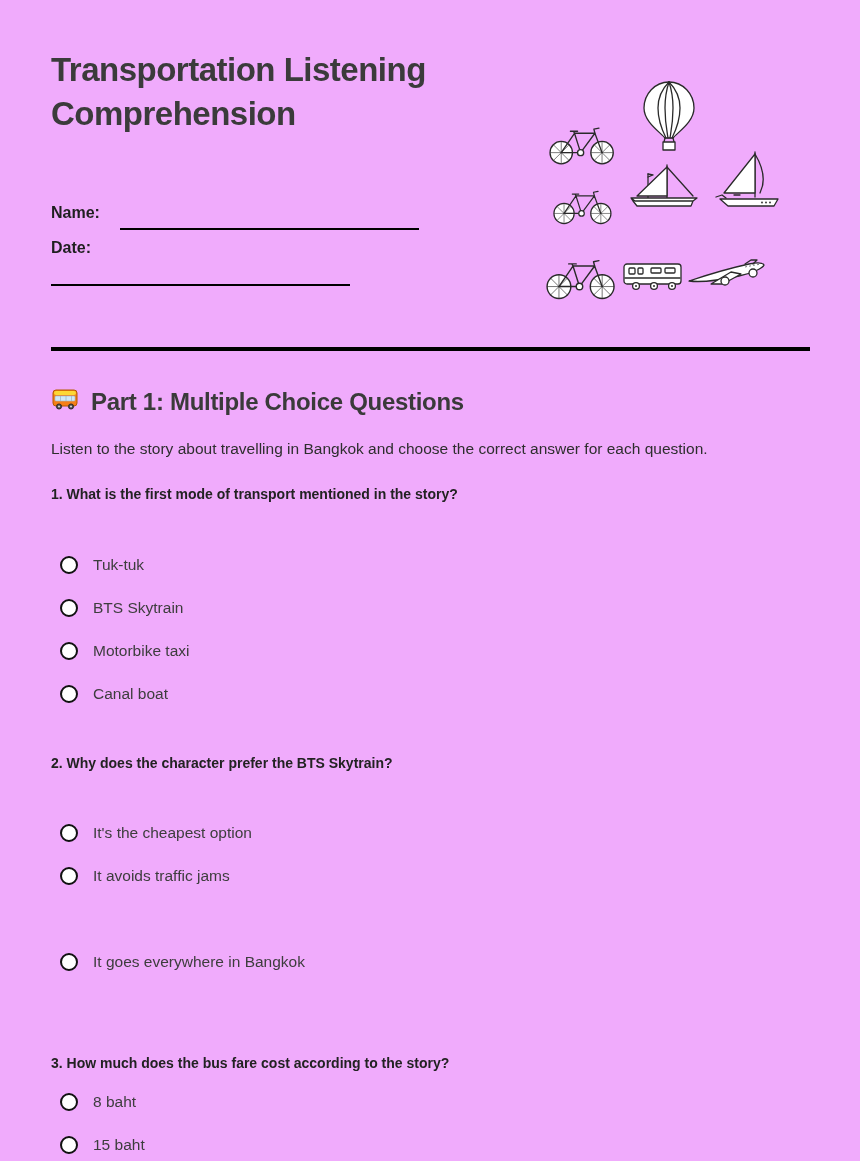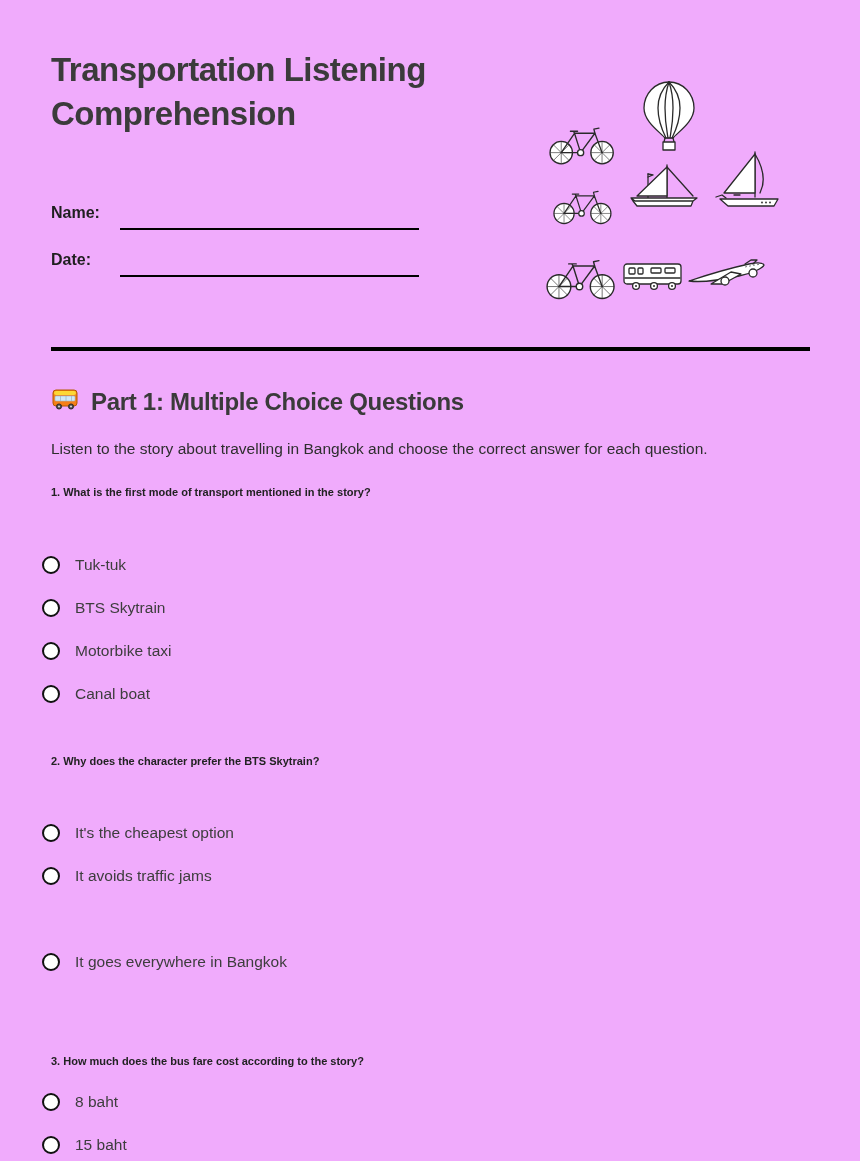--- a/index.html
+++ b/index.html
@@ -11,21 +11,21 @@
     font-family:"Liberation Sans", sans-serif;
     overflow:hidden;
   }
   .doc-title {
     position:absolute; left:51px; top:48px; width:410px;
     font-size:33px; line-height:44px; font-weight:700; color:#3b3b3b;
     letter-spacing:-0.5px;
   }
   .field-row { position:absolute; left:51px; display:flex; align-items:flex-start; }
   .field-row.name { top:204px; }
-  .field-row.date { top:251px; }
+  .field-row.date { top:239px;flex-direction:column; }
   .field-label {
     width:69px; font-size:16px; font-weight:700; color:#1f1f1f;
     padding-bottom:3px;
   }
   .field-line {
     width:299px; height:26px; border-bottom:2px solid #000;
   }
   .illustration { position:absolute; left:543px; top:78px; }
   .divider {
     position:absolute; left:51px; top:347px; width:759px; height:4px;
@@ -37,25 +37,25 @@
   }
   .part-heading .ptitle {
     font-size:24px; font-weight:700; color:#3a3a3a; letter-spacing:-0.3px;
   }
   .instruction {
     position:absolute; left:51px; top:440px; width:740px;
     font-size:15.5px; color:#2e2e2e;
   }
   .question {
     position:absolute; left:51px; width:700px;
-    font-size:11px; font-weight:700; color:#222;
+    font-size:14px; font-weight:700; color:#222;
   }
   .q1 { top:486px; } .q2 { top:755px; } .q3 { top:1024px;margin-top:31px; }
   .option-row {
-    position:absolute; left:42px; height:23px;
+    position:absolute; left:60px; height:23px;
     display:flex; align-items:center; cursor:pointer;
   }
   .radio {
     width:18px; height:18px; border:2.5px solid #111; border-radius:50%;
     background:#fff; flex:0 0 auto;
   }
   .opt-label { margin-left:15px; font-size:15.5px; color:#3d3d3d; white-space:nowrap; }
   svg .ln { fill:none; stroke:#2a2a2a; stroke-width:1.3; stroke-linejoin:round; stroke-linecap:round; }
   svg .lnw { fill:#fff; stroke:#2a2a2a; stroke-width:1.3; stroke-linejoin:round; }
   svg .thin { fill:none; stroke:#2a2a2a; stroke-width:0.6; }

